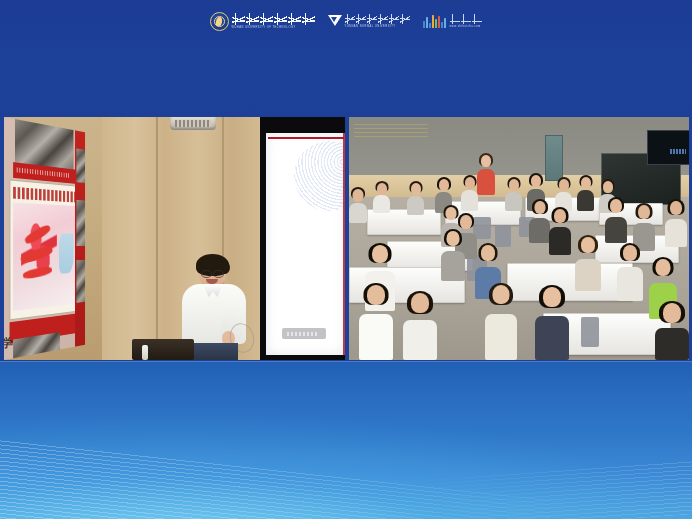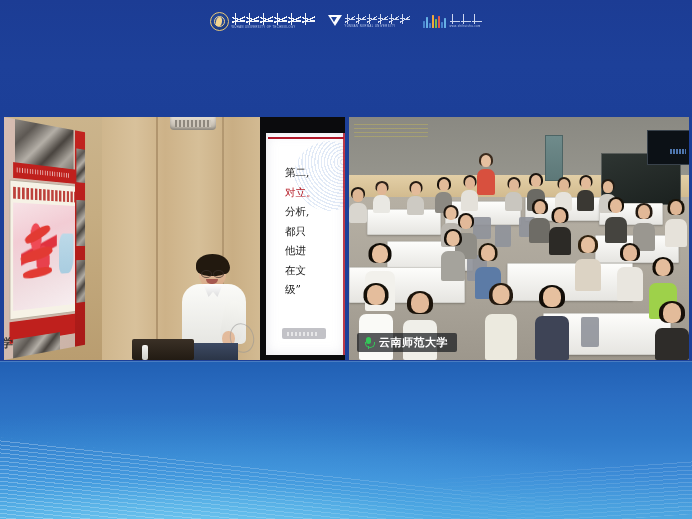--- a/index.html
+++ b/index.html
@@ -324,29 +324,20 @@
           <div class="photo-bw" style="left:88px;top:146px;width:14px;height:48px;"></div>
         </div>
 
         <div class="wall-label">学</div>
 
         <div class="screenwrap">
           <div class="screen">
             <div class="topline"></div>
             <div class="ripples"></div>
             <div class="rside"></div>
-            <div class="ptext">
-              <div>第二,</div>
-              <div class="em">对立。</div>
-              <div>分析,</div>
-              <div>都只</div>
-              <div>他进</div>
-              <div>在文</div>
-              <div>级”</div>
-            </div>
             <div class="scr-btn"></div>
           </div>
         </div>
 
         <div class="teacher">
           <div class="t-head"></div>
           <div class="t-hair"></div>
           <div class="t-glass"></div>
           <div class="t-smile"></div>
           <div class="t-body"></div>
@@ -534,26 +525,20 @@
           <div class="hr" style="width:26px;height:23px;background:#120d07"></div>
           <div class="h" style="width:18px;height:20px;background:#e6c09f"></div>
           <div class="b" style="height:44px;background:#3e4456"></div>
         </div>
         <div class="stu" style="left:306px;top:186px;width:34px;height:57px;">
           <div class="hr" style="width:26px;height:22px;background:#171009"></div>
           <div class="h" style="width:18px;height:20px;background:#e3bb9a"></div>
           <div class="b" style="height:32px;background:#2e2c29"></div>
         </div>
 
-        <div class="mic-label">
-          <div class="mic-icon">
-              <div class="mic-stem"></div>
-            </div>
-          <div class="mic-text">云南师范大学</div>
-        </div>
       </div>
     </div>
   </div>
 
   <div id="bottom">
     <div class="hairline"></div>
     <div class="glow"></div>
     <div class="sweep"></div>
     <div class="sweep2"></div>
   </div>

